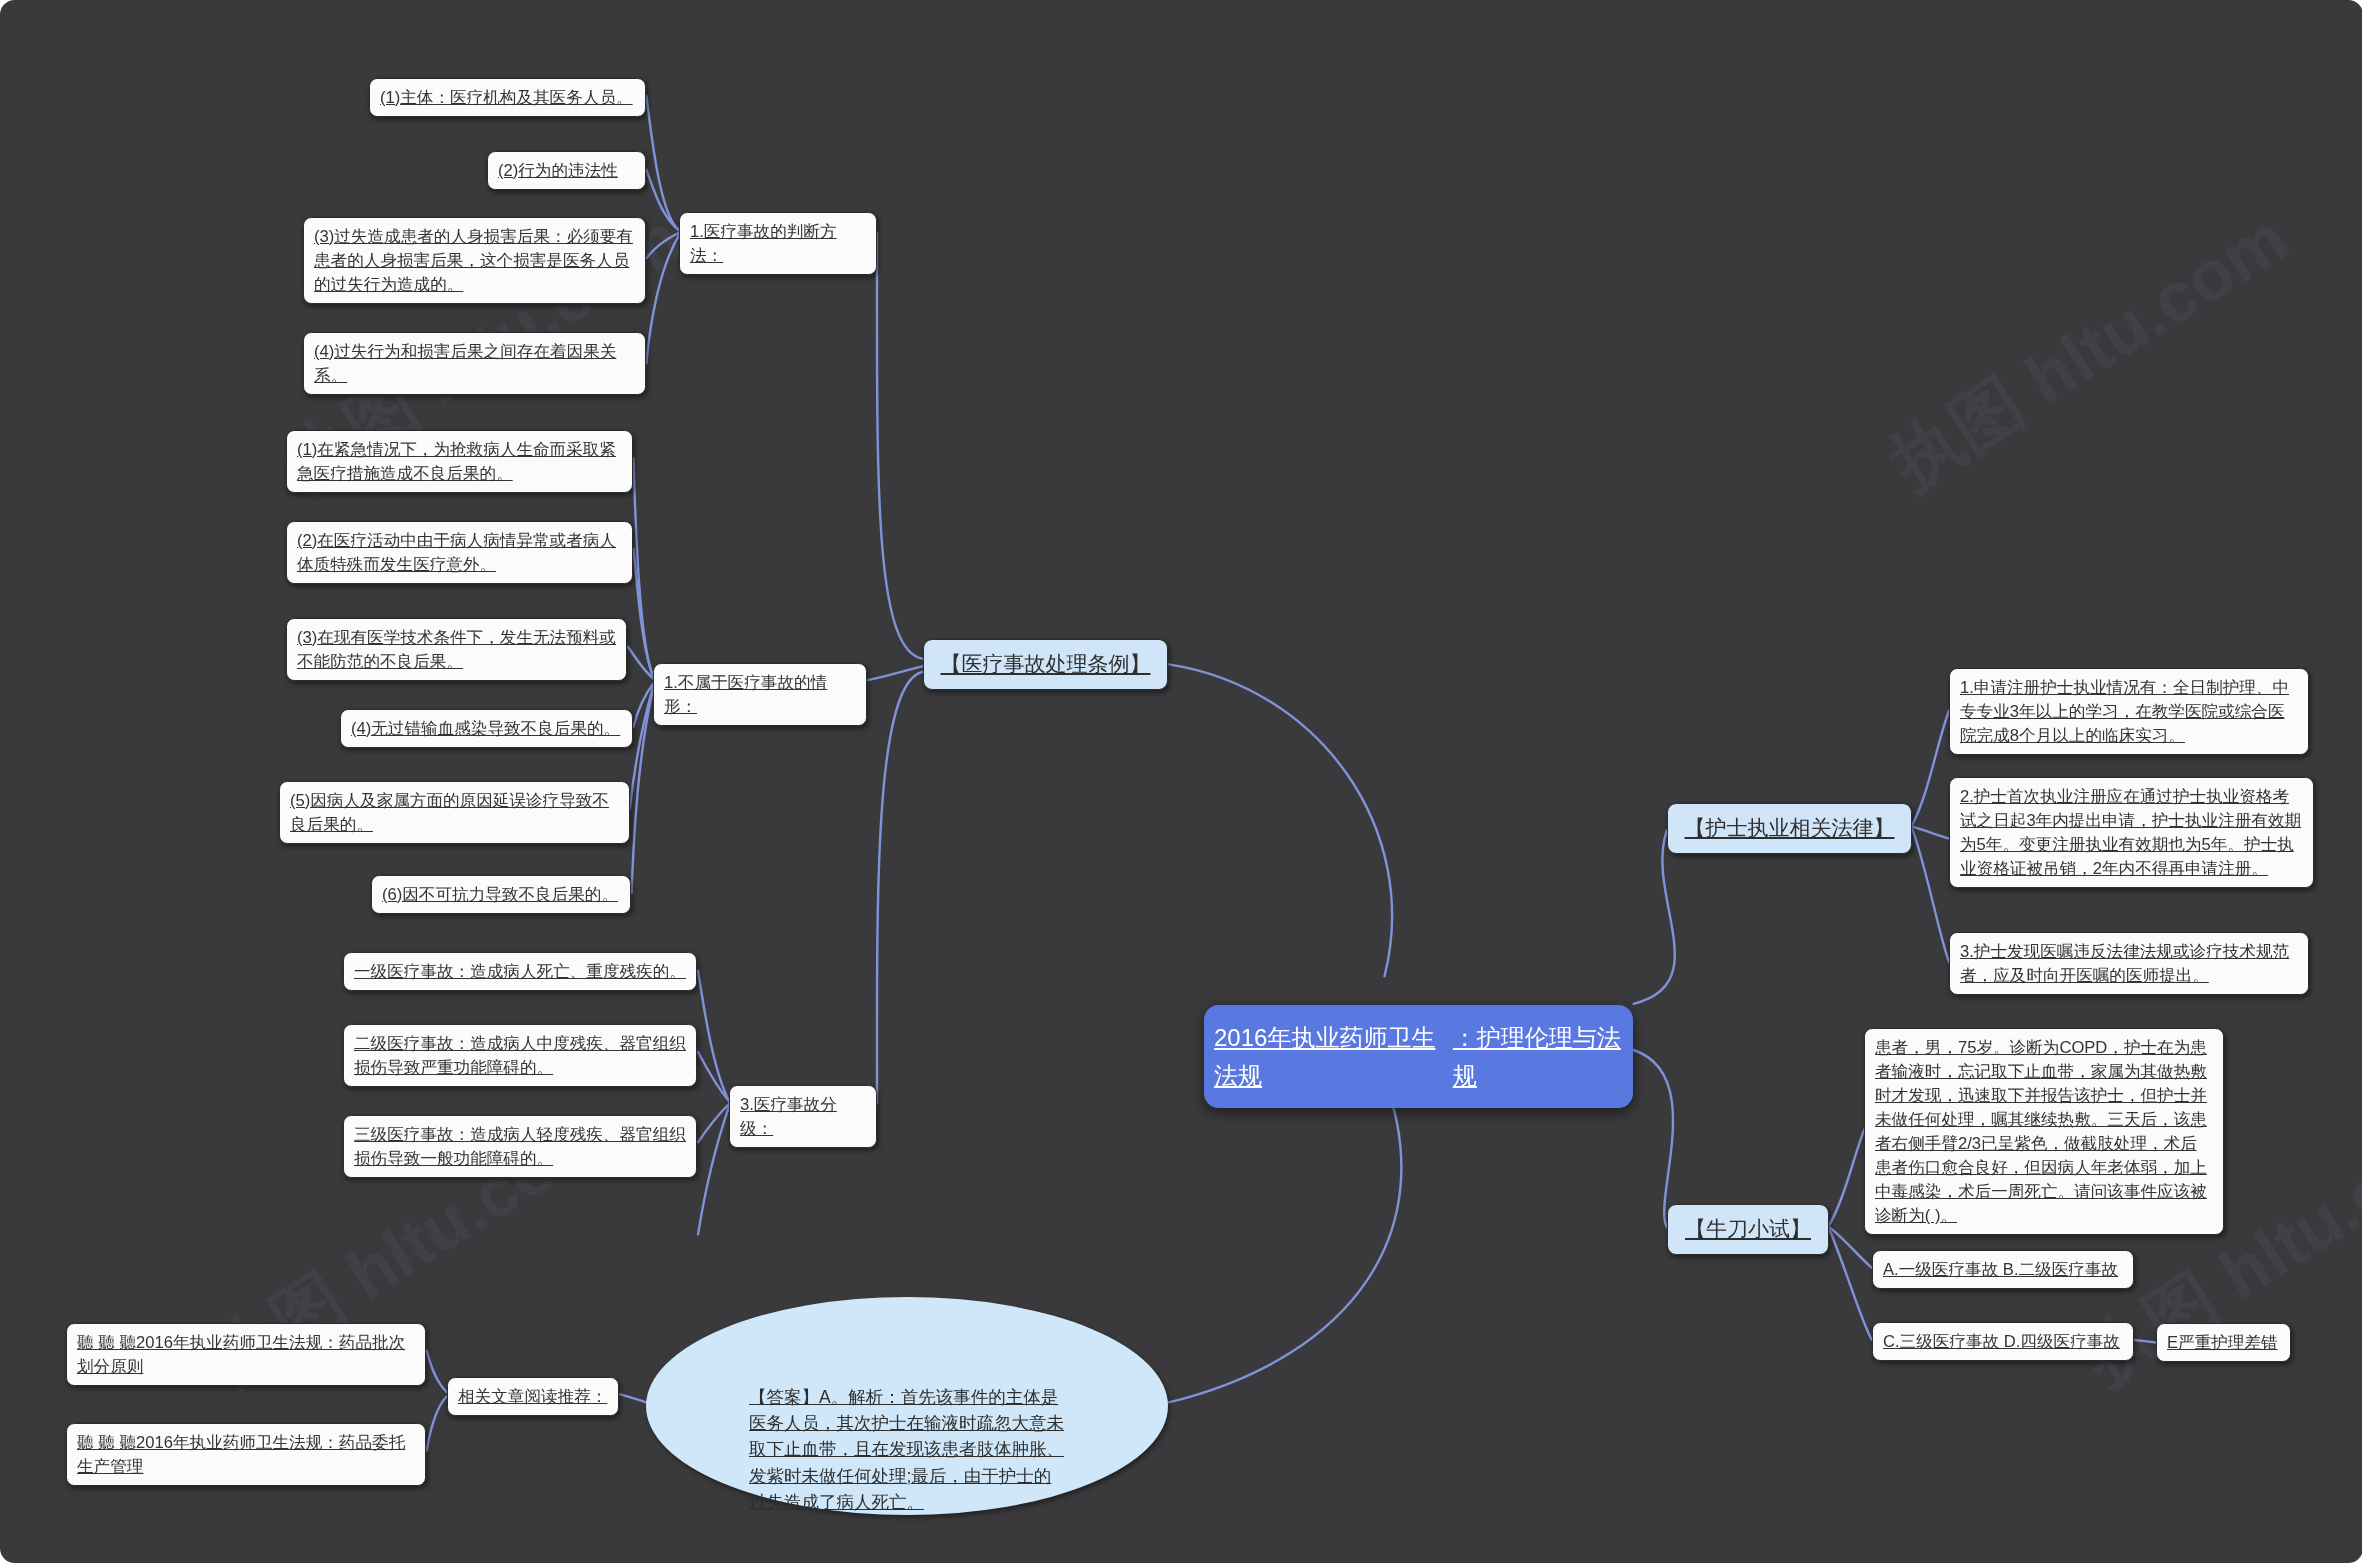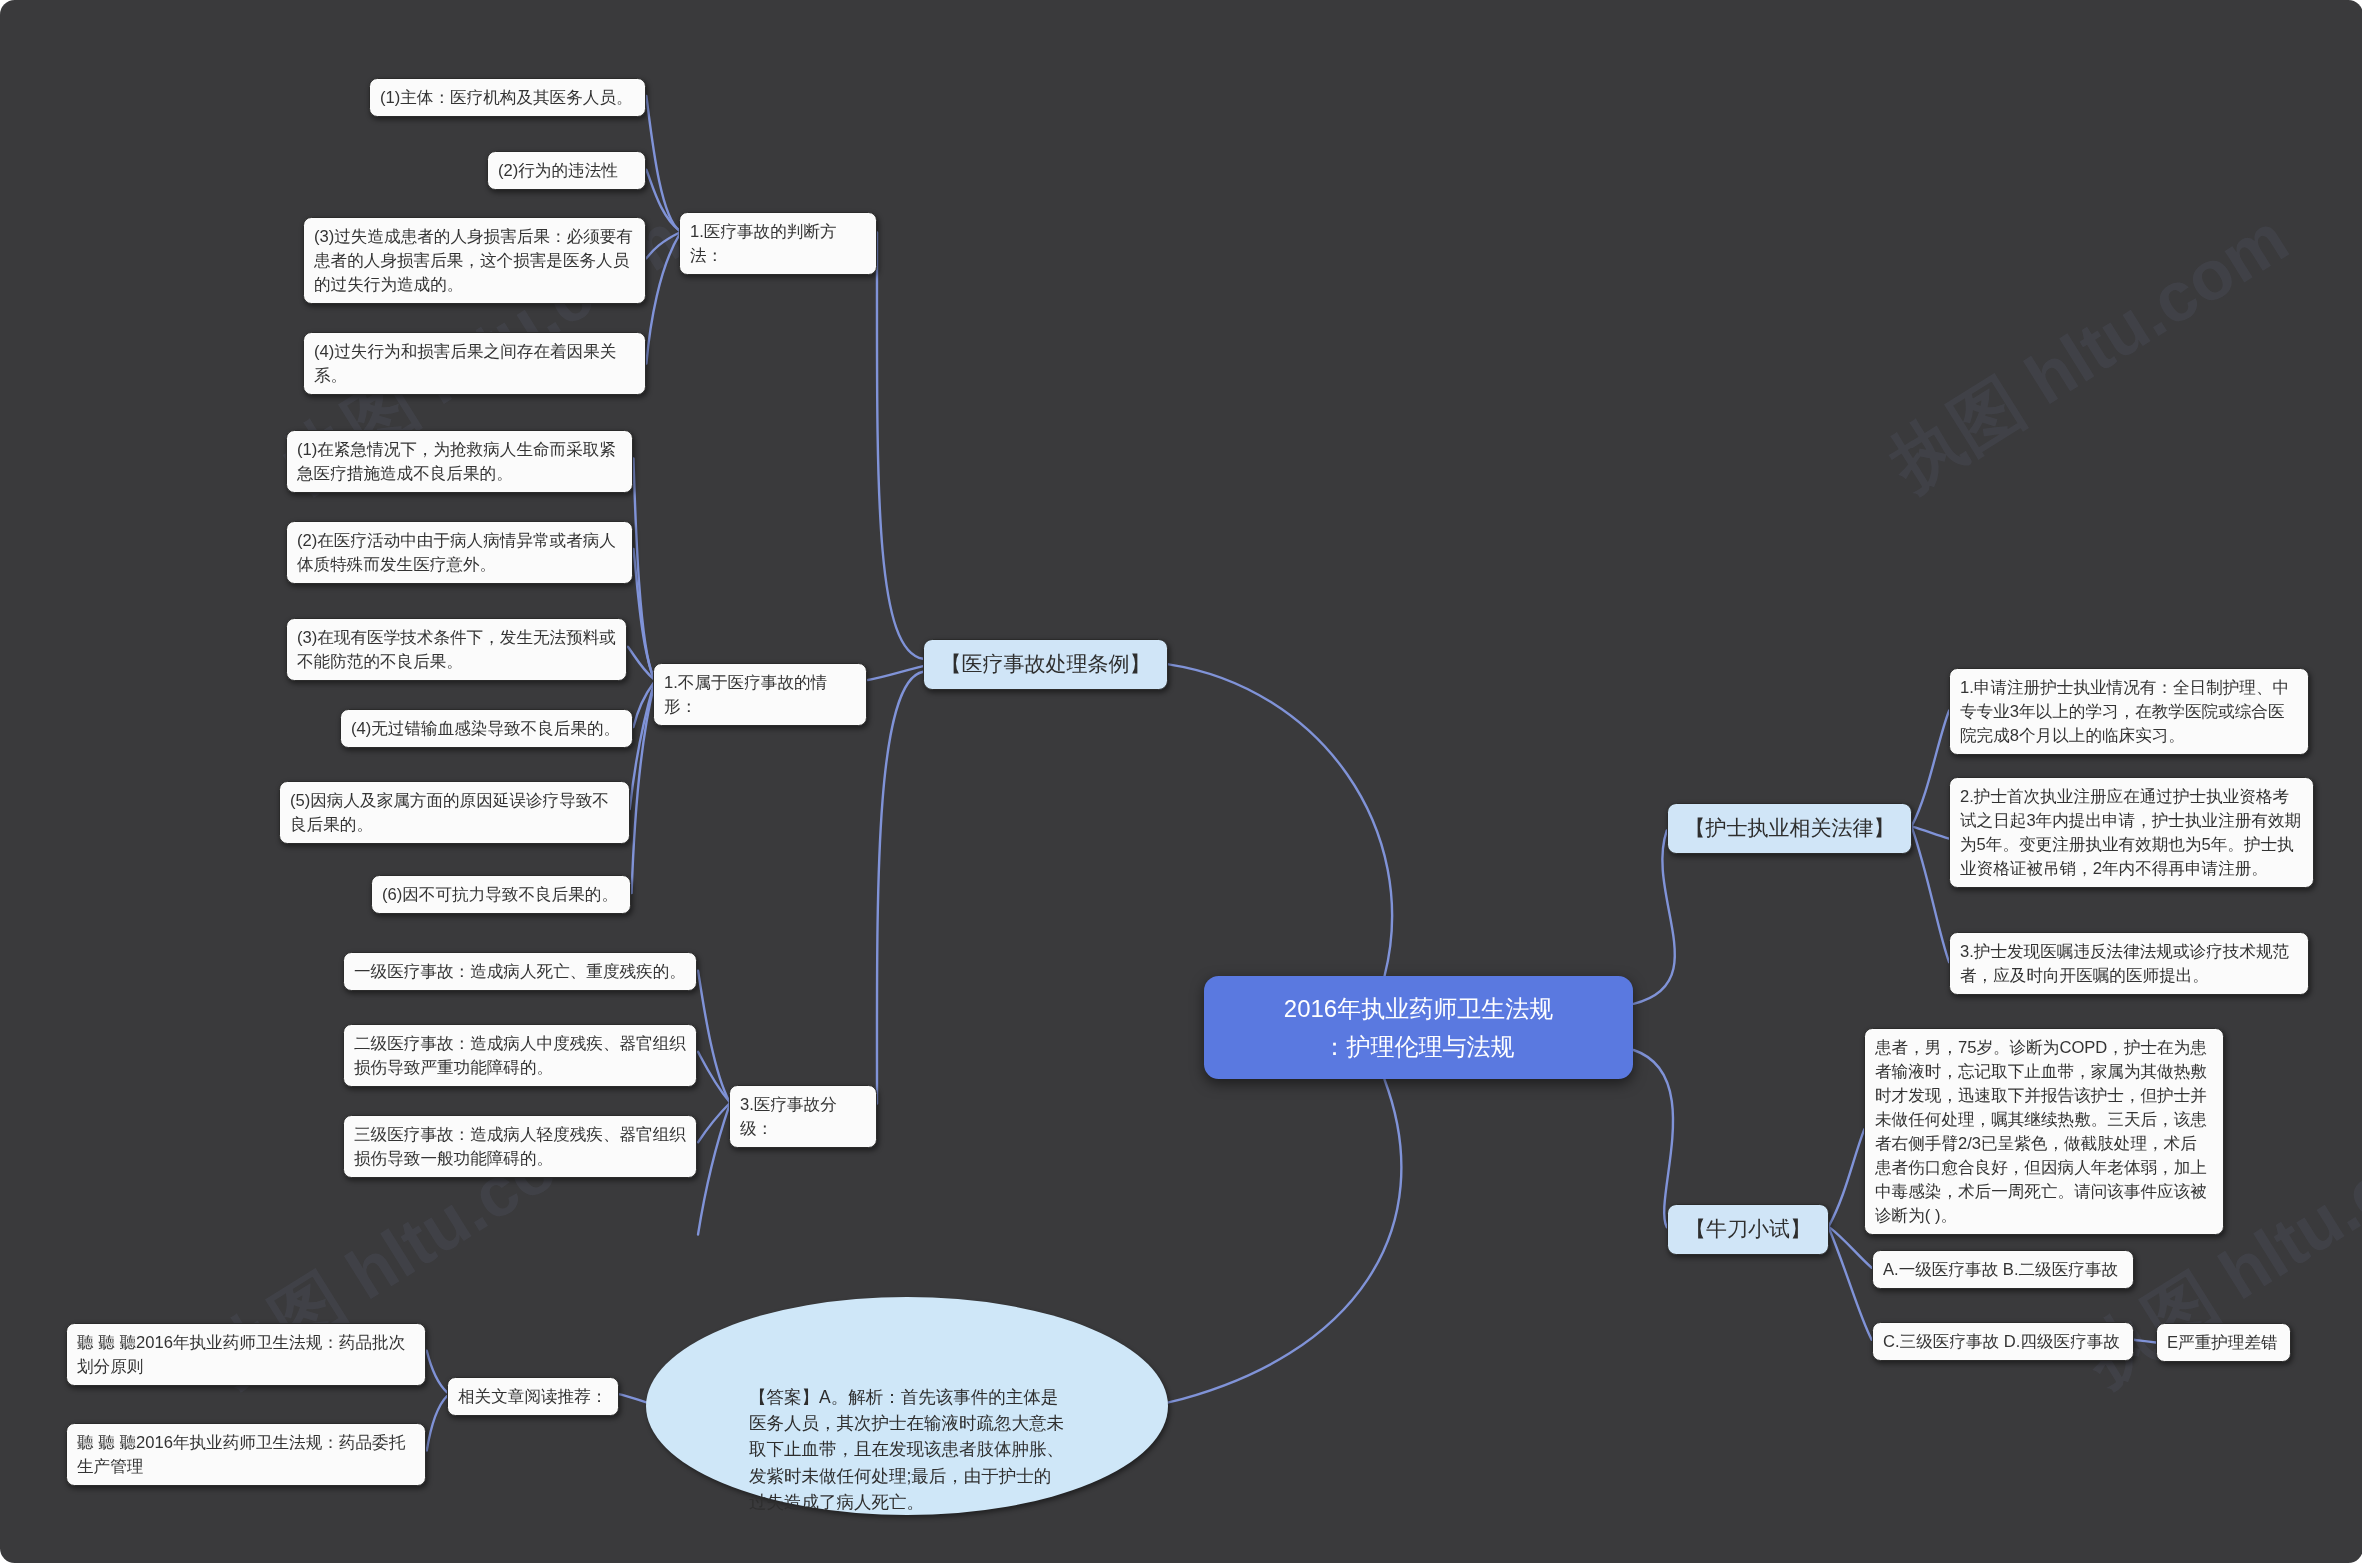--- a/index.html
+++ b/index.html
@@ -5,26 +5,26 @@
   html,body{margin:0;padding:0;background:#ffffff;}
   .stage{position:relative;width:2363px;height:1563px;background:#ffffff;overflow:hidden;
          font-family:"Liberation Sans","DejaVu Sans",sans-serif;}
   .canvas{position:absolute;left:0;top:0;width:2363px;height:1563px;background:#3a3a3c;border-radius:14.8px;}
   svg.links{position:absolute;left:0;top:0;width:2363px;height:1563px;}
   svg.links path{fill:none;stroke:#8093d8;stroke-width:2.6;stroke-linecap:round;}
   .wm{position:absolute;font-size:70px;font-weight:bold;color:rgba(150,170,220,0.07);
       transform:rotate(-32deg);white-space:nowrap;pointer-events:none;}
   .node{position:absolute;box-sizing:border-box;background:#fbfbfb;border:0.9px solid #2b2b2b;
         border-radius:8.3px;padding:6.5px 10px;font-size:16.6px;line-height:1.45;color:#333;
-        box-shadow:1.8px 2.8px 5.5px rgba(0,0,0,0.45);}
+        box-shadow:1.8px 2.8px 5.5px rgba(0,0,0,0.45);text-decoration:underline;}
   .hub{background:#d0e5f7;border-radius:9.2px;font-size:21px;padding:9.2px 14.8px;color:#2e2e2e;
        text-align:center;white-space:nowrap;}
   .central{background:#5a79e0;color:#ffffff;border:none;border-radius:14.8px;font-size:24px;
-           line-height:1.55;display:flex;flex-direction:column;align-items:center;justify-content:center;
-           text-align:left;box-shadow:0 4.6px 13px rgba(0,0,0,0.5);}
+           line-height:1.55;display:flex;flex-direction:row;align-items:center;justify-content:center;
+           text-align:left;box-shadow:0 4.6px 13px rgba(0,0,0,0.5);margin-top:29px;}
   .ellipse{background:#cfe7f8;border:none;border-radius:50%;display:flex;align-items:flex-end;
            padding:0 103px;font-size:17.5px;line-height:1.5;color:#2e2e2e;}
 </style>
 </head>
 <body>
 
 <div class="stage">
 <div class="canvas">
 
   <svg class="links" viewBox="0 0 2560 1694" aria-hidden="true">

